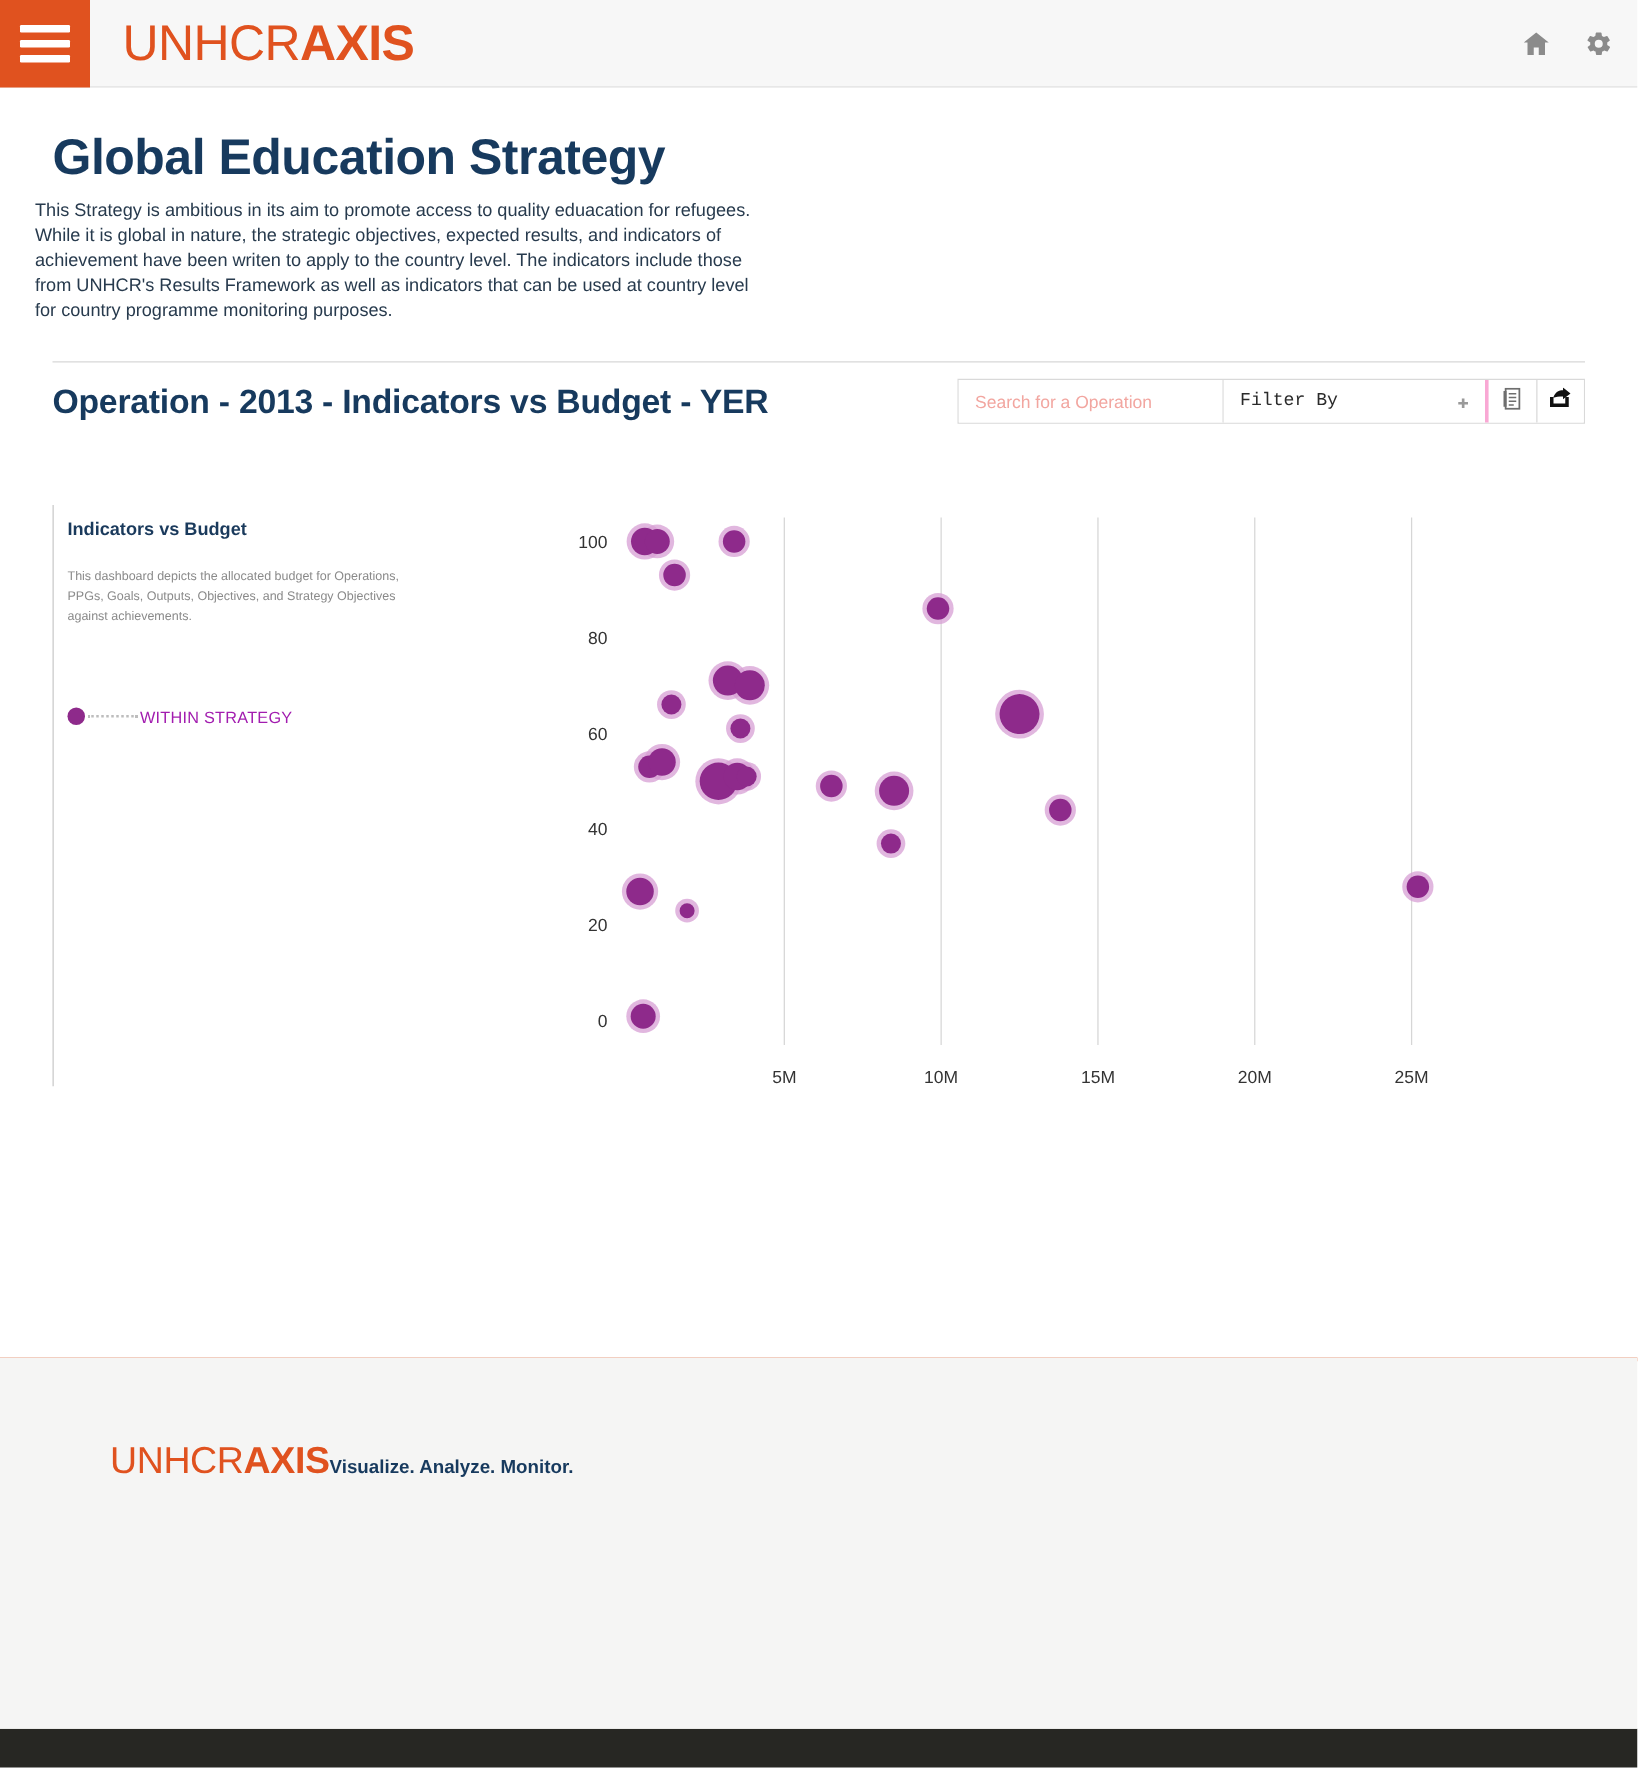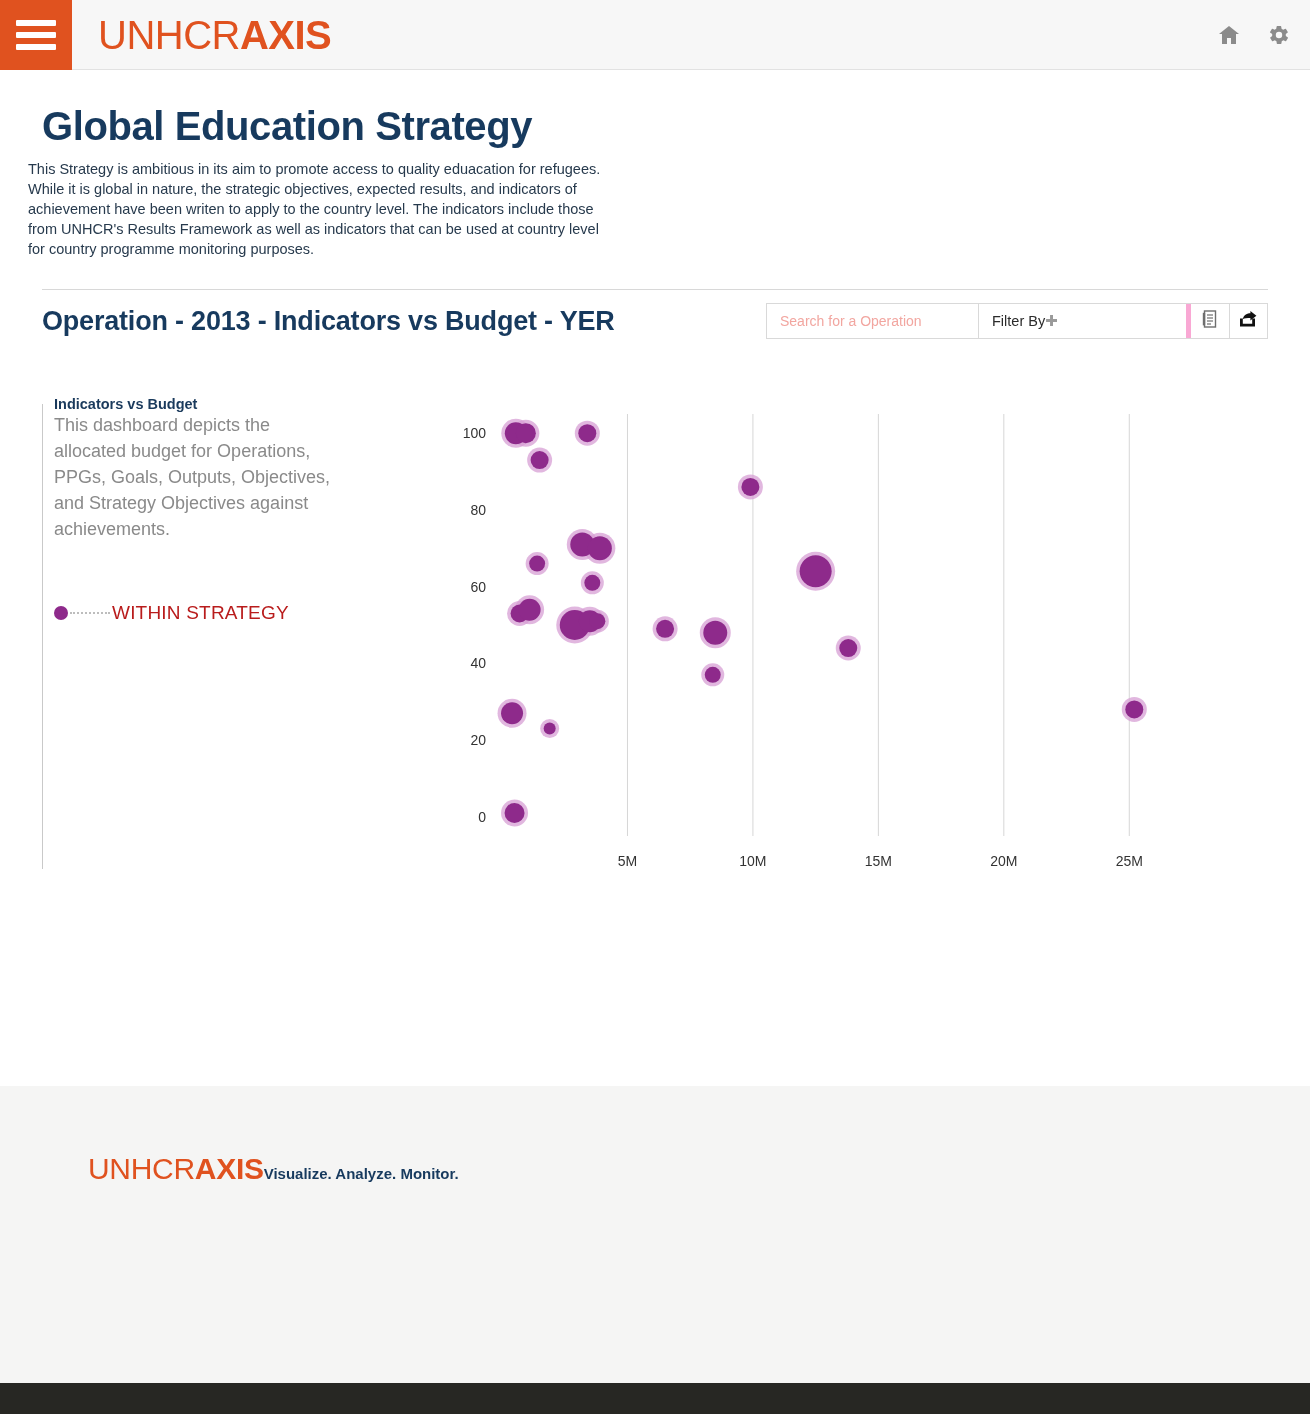--- a/index.html
+++ b/index.html
@@ -128,24 +128,26 @@
     font-family: "Liberation Sans", sans-serif;
     color: #a16207;
     width: 100%;
     background: transparent;
   }
   .search-box input::placeholder { color: #F2A6A0; }
   .filter-box {
     width: 212px;
     display: flex;
     align-items: center;
+    justify-content: space-between;
     padding: 0 13px;
-    border-right: 5px solid #f9a8d4;
+    border-right: 3px solid #f9a8d4;
     background: #fff;
     cursor: pointer;
+    font-family: Liberation Mono, monospace;
   }
   .filter-label { font-size: 14.5px; color: #2b2b2b; }
   .filter-plus { color: #9a9a9a; font-size: 15px; }
   .icon-btn {
     width: 38px;
     display: flex;
     align-items: center;
     justify-content: center;
     background: #fff;
     cursor: pointer;
@@ -157,51 +159,52 @@
     position: relative;
     margin: 44px 0 0 30px;
     height: 540px;
   }
   .panel-divider {
     position: absolute;
     left: 0; top: 8px;
     width: 1px; height: 465px;
     background: #c9c9c9;
   }
-  .panel-info { position: absolute; left: 12px; top: 0; width: 290px; }
+  .panel-info { position: absolute; left: 12px; top: 20px; width: 290px; }
   .panel-title {
     font-size: 14.5px;
     font-weight: 700;
     color: #1a3a5c;
   }
   .panel-desc {
-    font-size: 18px;
-    line-height: 26px;
+    margin-top: 22px;
+    font-size: 10px;
+    line-height: 16px;
     color: #8a8a8a;
   }
   .legend { margin-top: 58px; }
   .legend-row {
     display: flex;
     align-items: center;
     height: 26px;
   }
   .legend-dot {
     width: 14px; height: 14px;
     border-radius: 50%;
     flex: none;
   }
   .legend-leader {
     width: 40px;
     border-top: 2px dotted #bdbdbd;
     margin: 0 2px;
     flex: none;
   }
   .legend-label {
-    font-size: 19px;
-    color: #b91c1c;
+    font-size: 13px;
+    color: #a21caf;
     letter-spacing: 0.2px;
     white-space: nowrap;
   }
 
   .chart-wrap {
     position: absolute;
     left: 400px; top: 0;
     width: 790px; height: 500px;
   }
   .chart-svg { display: block; }

